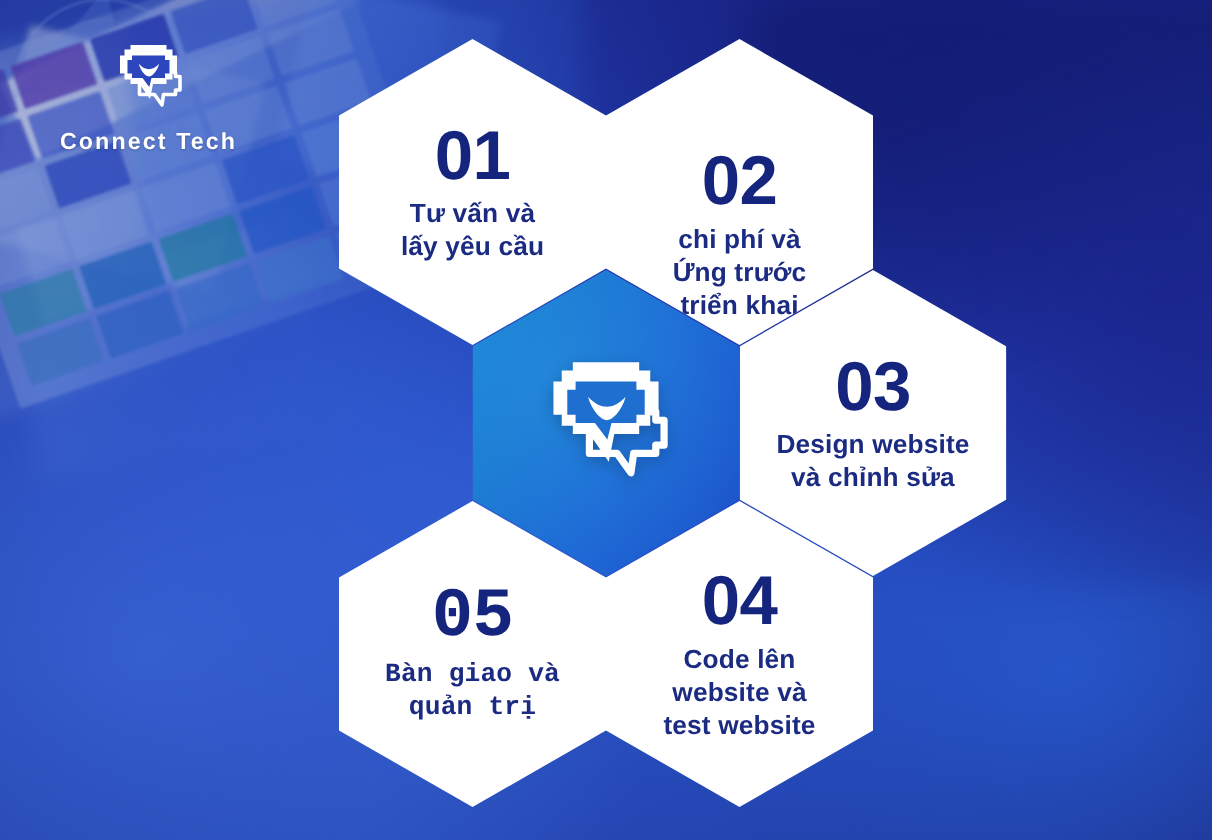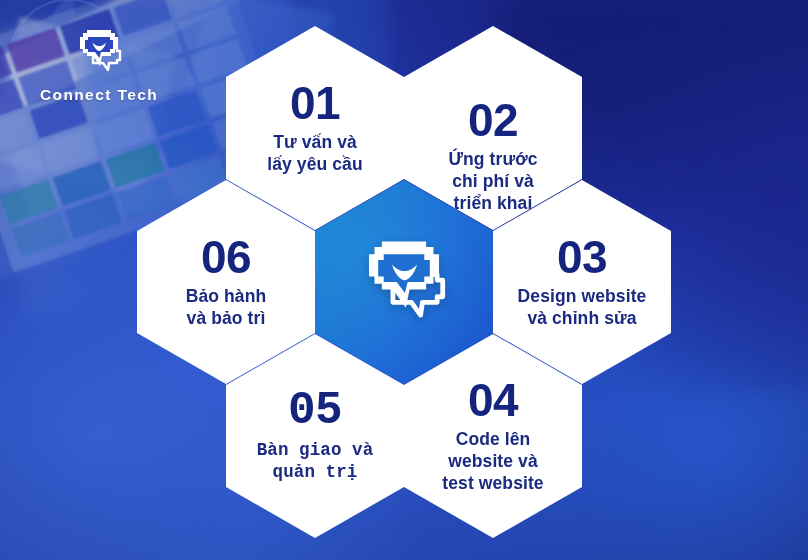--- a/index.html
+++ b/index.html
@@ -293,22 +293,22 @@
       <div class="num">01</div>
       <div class="cap">
         <div>Tư vấn và</div>
         <div>lấy yêu cầu</div>
       </div>
     </div>
 
     <div class="hex" id="hex-02">
       <div class="num">02</div>
       <div class="cap">
+        <div>chi phí và</div>
         <div>Ứng trước</div>
-        <div>chi phí và</div>
         <div>triển khai</div>
       </div>
     </div>
 
     <div class="hex" id="hex-03">
       <div class="num">03</div>
       <div class="cap">
         <div>Design website</div>
         <div>và chỉnh sửa</div>
       </div>
@@ -324,27 +324,20 @@
     </div>
 
     <div class="hex" id="hex-05">
       <div class="num">05</div>
       <div class="cap">
         <div>Bàn giao và</div>
         <div>quản trị</div>
       </div>
     </div>
 
-    <div class="hex" id="hex-06">
-      <div class="num">06</div>
-      <div class="cap">
-        <div>Bảo hành</div>
-        <div>và bảo trì</div>
-      </div>
-    </div>
 
     <div class="hex-center">
       <div class="glow"></div>
       <svg class="center-mark" viewBox="0 0 64 56" aria-hidden="true">
         <g>
           <path d="M26 24 h24 v3 h3 v9 h-3 v3 h-8 l-1 7 -5 -7 h-10 z" fill="none" stroke="#ffffff" stroke-width="2.6" stroke-linejoin="round"></path>
           <path d="M16 9 h4 v-3 h24 v3 h4 v4 h3 v12 h-3 v4 h-4 v3 h-9 l-2 10 -7 -10 h-6 v-3 h-4 v-4 h-3 v-12 h3 v-4 z" fill="#ffffff"></path>
           <path d="M21 13 h22 v3 h3 v9 h-3 v3 h-9 l-1.5 6 -4.5 -6 h-7 v-3 h-3 v-9 h3 z" fill="#1f6fd0"></path>
           <path d="M25.5 18.5 c1.5 5.5 5 8.5 6.8 8.5 c1.8 0 5.3 -3 6.8 -8.5 c-2.4 2.6 -4.6 3.6 -6.8 3.6 c-2.2 0 -4.4 -1 -6.8 -3.6 z" fill="#ffffff"></path>
         </g>

